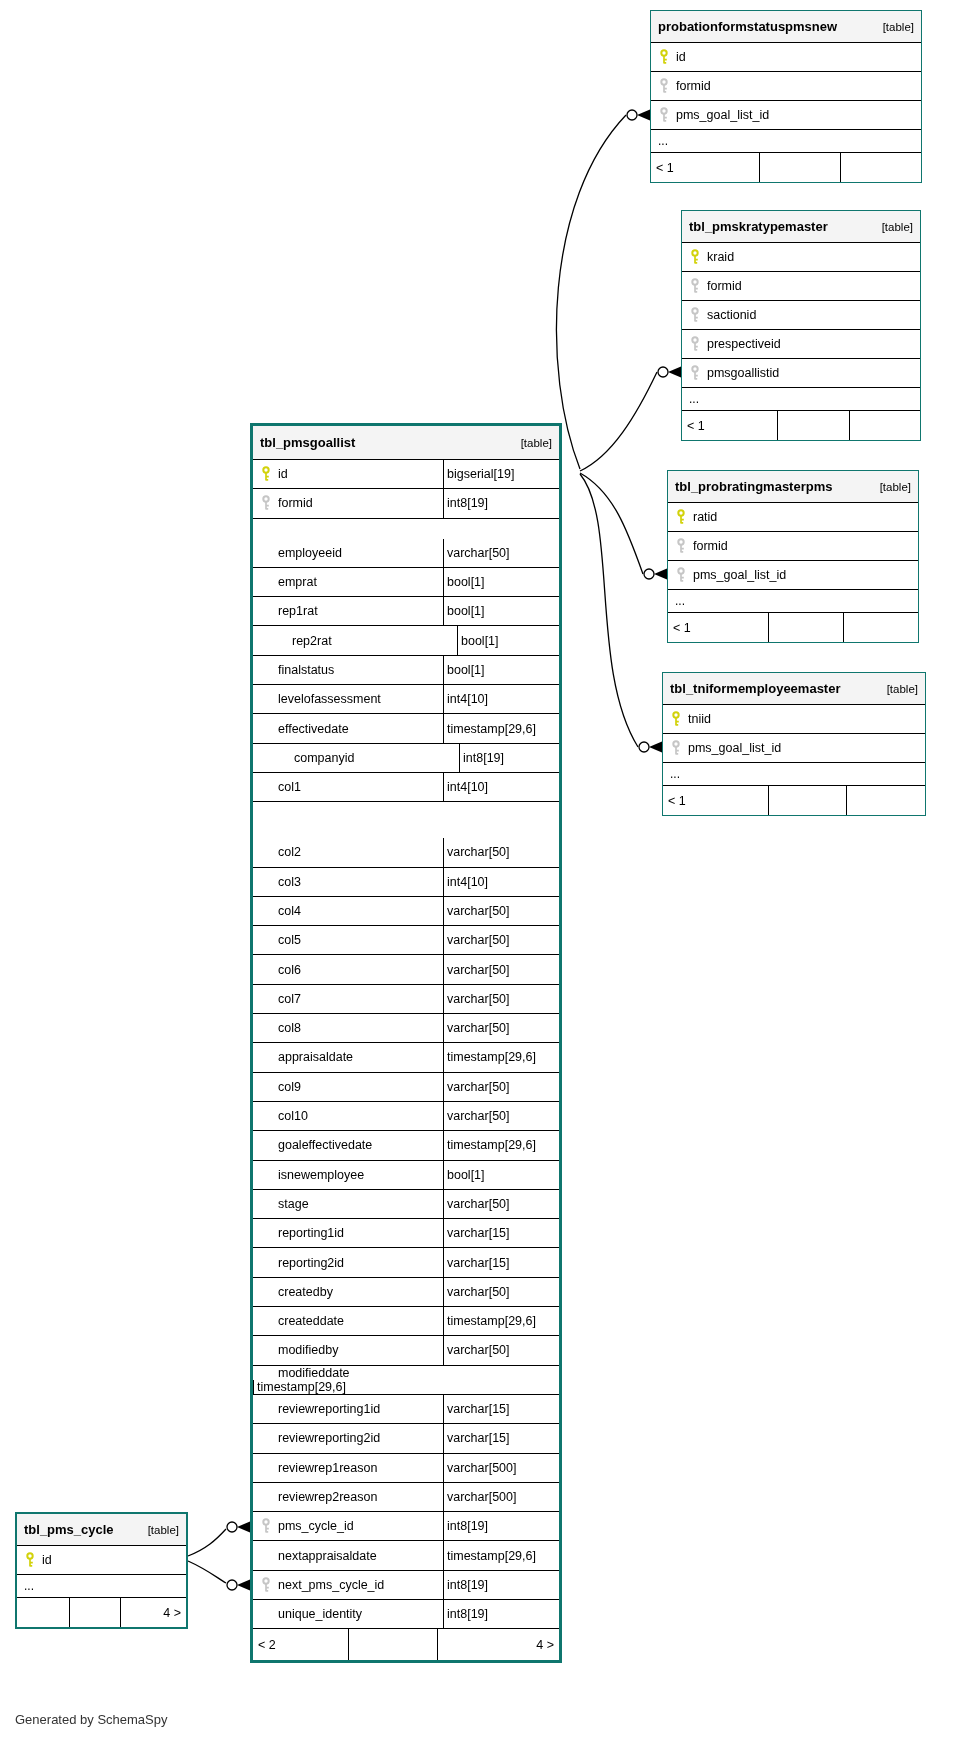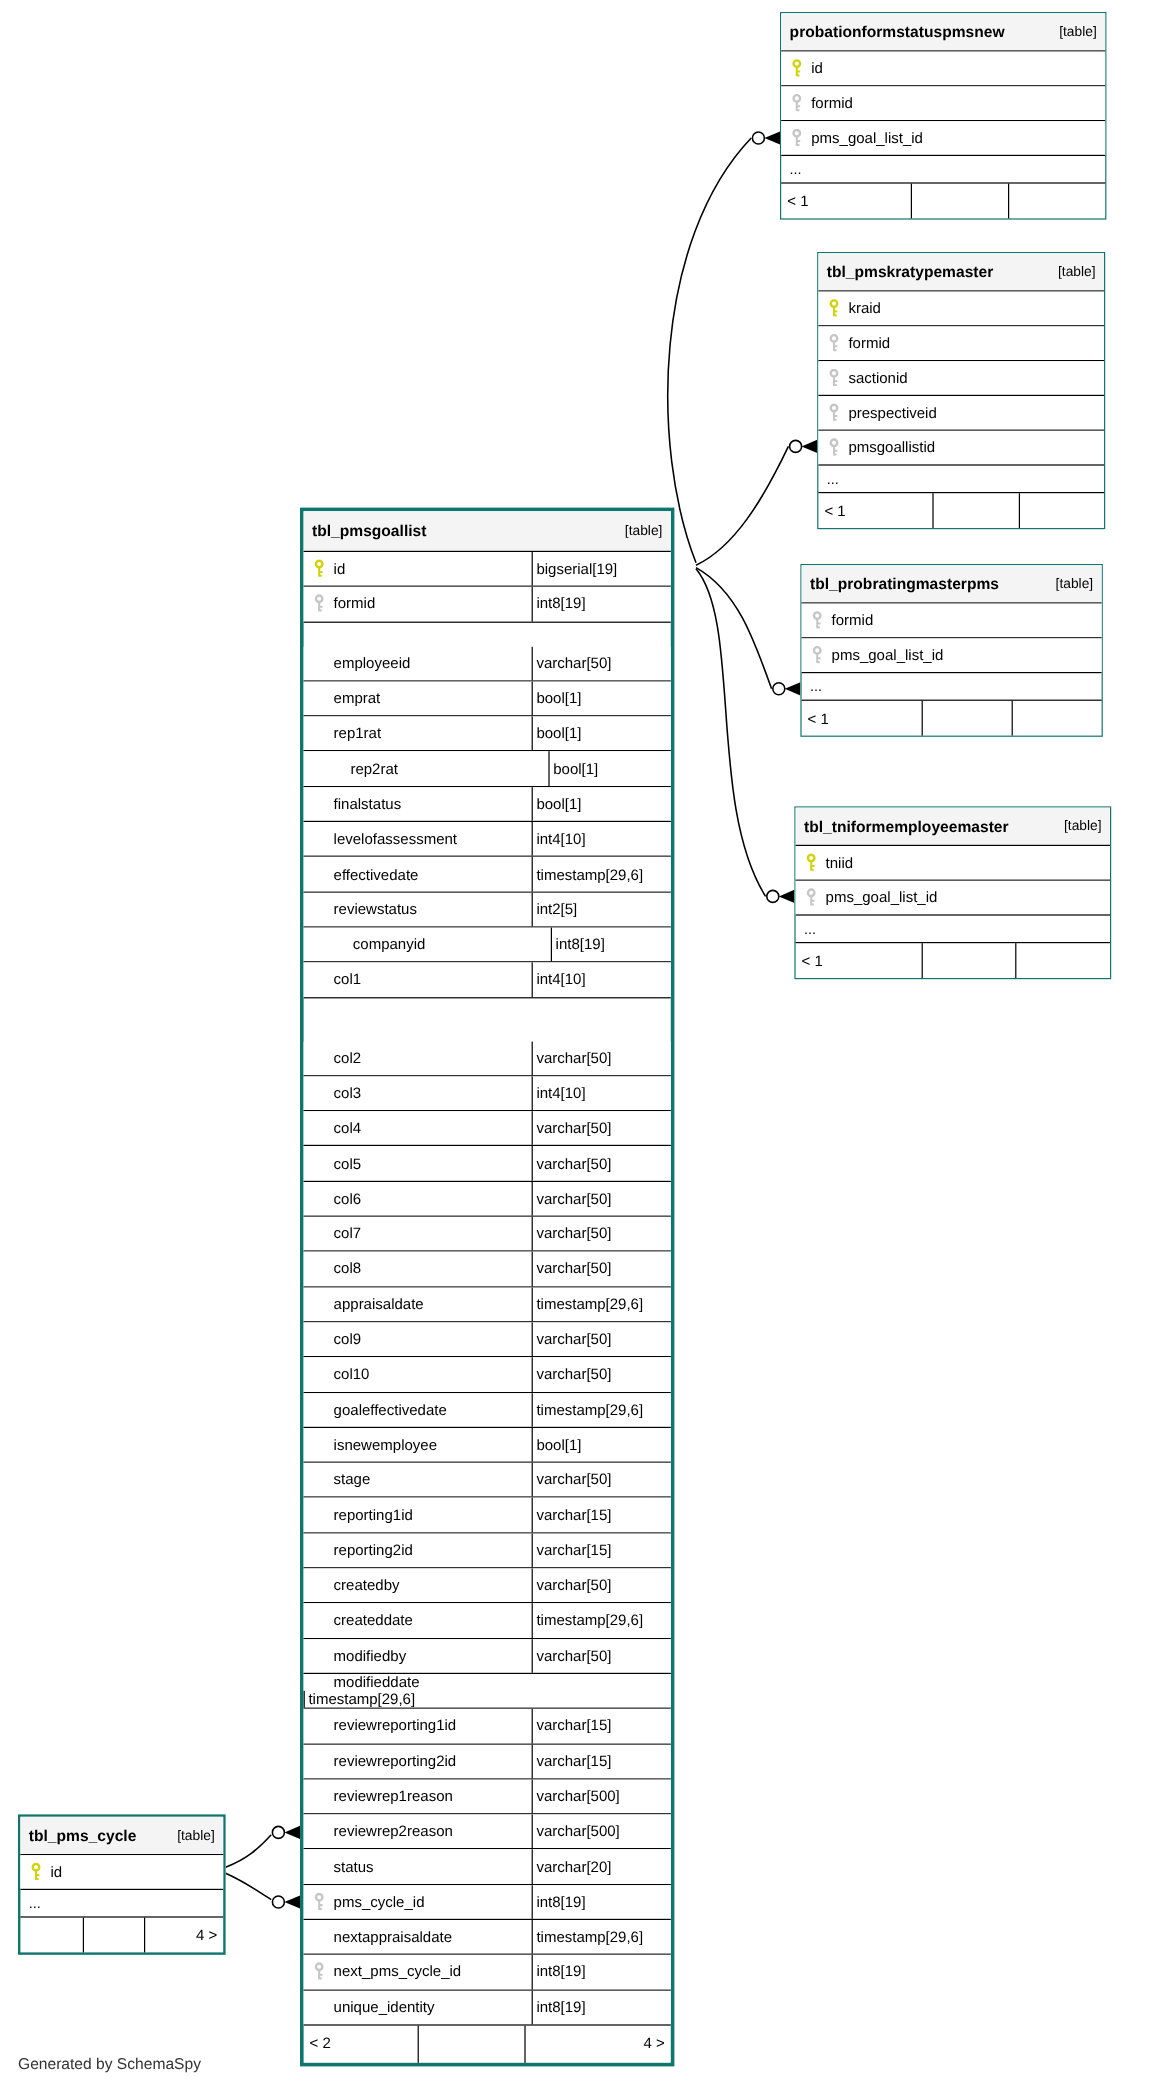--- a/index.html
+++ b/index.html
@@ -140,27 +140,20 @@
           </span>
           <span class="col-type">int4[10]</span>
         </div>
         <div class="tbl-row" style="height: 29.3px;">
           <span class="row-left" style="width: 190px; min-width: 190px;">
             <span class="key-slot"></span>
             <span class="col-name">effectivedate</span>
           </span>
           <span class="col-type">timestamp[29,6]</span>
         </div>
-        <div class="tbl-row" style="height: 29.3px;">
-          <span class="row-left" style="width: 190px; min-width: 190px;">
-            <span class="key-slot"></span>
-            <span class="col-name">reviewstatus</span>
-          </span>
-          <span class="col-type">int2[5]</span>
-        </div>
         <div class="tbl-row" style="height: 29.3px; padding-left: 16px;">
           <span class="row-left" style="width: 190px; min-width: 190px;">
             <span class="key-slot"></span>
             <span class="col-name">companyid</span>
           </span>
           <span class="col-type">int8[19]</span>
         </div>
         <div class="tbl-row" style="height: 29.3px;">
           <span class="row-left" style="width: 190px; min-width: 190px;">
             <span class="key-slot"></span>
@@ -321,27 +314,20 @@
             <span class="col-name">reviewrep1reason</span>
           </span>
           <span class="col-type">varchar[500]</span>
         </div>
         <div class="tbl-row" style="height: 29.3px;">
           <span class="row-left" style="width: 190px; min-width: 190px;">
             <span class="key-slot"></span>
             <span class="col-name">reviewrep2reason</span>
           </span>
           <span class="col-type">varchar[500]</span>
-        </div>
-        <div class="tbl-row" style="height: 29.3px;">
-          <span class="row-left" style="width: 190px; min-width: 190px;">
-            <span class="key-slot"></span>
-            <span class="col-name">status</span>
-          </span>
-          <span class="col-type">varchar[20]</span>
         </div>
         <div class="tbl-row" style="height: 29.3px;">
           <span class="row-left" style="width: 190px; min-width: 190px;">
             <span class="key-slot">
               <svg width="10" height="16" viewBox="0 0 10 16">
                 <circle cx="5" cy="4" r="2.7" fill="none" stroke="#c6c6c6" stroke-width="2"></circle>
                 <path d="M5 6.7 L5 14.6 M5 10.6 L7.8 10.6 M5 13.8 L7.2 13.8" stroke="#c6c6c6" stroke-width="1.7" fill="none"></path>
               </svg>
             </span>
             <span class="col-name">pms_cycle_id</span>
@@ -489,20 +475,31 @@
         <div class="tbl-footer" style="height: 29px;">
           <span class="foot-cell" style="width: 40%;">&lt; 1</span>
           <span class="foot-cell" style="width: 30%;"></span>
           <span class="foot-cell right" style="width: 30%;"></span>
         </div>
       </div>
       <div class="db-table" style="left: 667px; top: 470px; width: 252px;">
         <div class="tbl-header" style="height: 32px;">
           <span class="tbl-name">tbl_probratingmasterpms</span>
           <span class="tbl-tag">[table]</span>
+        </div>
+        <div class="tbl-row" style="height: 29px;">
+          <span class="row-left" style="flex: 1 1 0%;">
+            <span class="key-slot">
+              <svg width="10" height="16" viewBox="0 0 10 16">
+                <circle cx="5" cy="4" r="2.7" fill="none" stroke="#d2d20a" stroke-width="2"></circle>
+                <path d="M5 6.7 L5 14.6 M5 10.6 L7.8 10.6 M5 13.8 L7.2 13.8" stroke="#d2d20a" stroke-width="1.7" fill="none"></path>
+              </svg>
+            </span>
+            <span class="col-name">ratid</span>
+          </span>
         </div>
         <div class="tbl-row" style="height: 29px;">
           <span class="row-left" style="flex: 1 1 0%;">
             <span class="key-slot">
               <svg width="10" height="16" viewBox="0 0 10 16">
                 <circle cx="5" cy="4" r="2.7" fill="none" stroke="#c6c6c6" stroke-width="2"></circle>
                 <path d="M5 6.7 L5 14.6 M5 10.6 L7.8 10.6 M5 13.8 L7.2 13.8" stroke="#c6c6c6" stroke-width="1.7" fill="none"></path>
               </svg>
             </span>
             <span class="col-name">formid</span>

